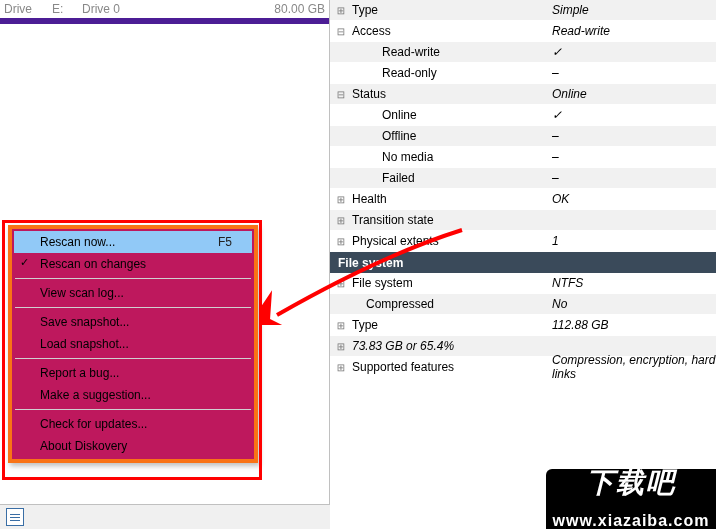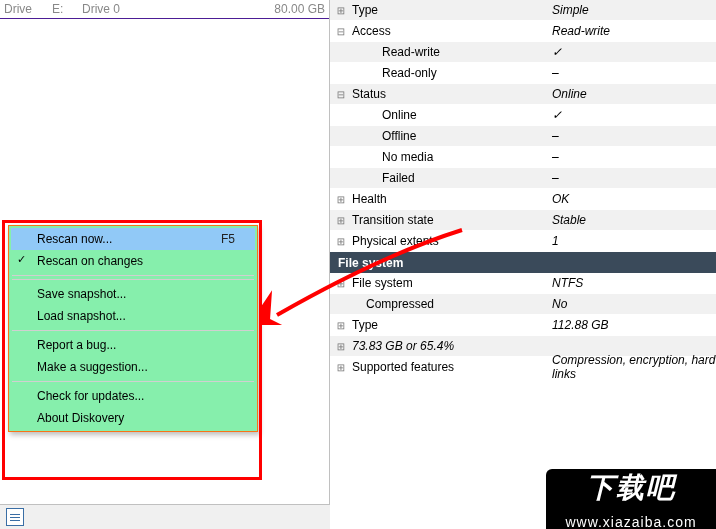--- a/index.html
+++ b/index.html
@@ -2,30 +2,30 @@
 <html><head>
 <meta charset="utf-8">
 <style>
   * { box-sizing: border-box; margin: 0; padding: 0; }
   html, body { width: 716px; height: 529px; font-family: "Segoe UI", Tahoma, sans-serif; font-size: 12px; color: #000; background: #fff; overflow: hidden; position: relative; }
   .root { display: flex; height: 100%; }
   .left-pane { width: 330px; border-right: 1px solid #c0c0c0; position: relative; background: #fff; }
   .right-pane { flex: 1; overflow: hidden; }
 
   
-  .disk-header { display: flex; padding: 2px 4px; color: #888; border-bottom: 1px solid #4c1d95; font-size: 12px; }
+  .disk-header { display: flex; padding: 2px 4px; color: #888; border-bottom: 6px solid #4c1d95; font-size: 12px; }
   .disk-header .lbl { width: 48px; }
   .disk-header .letter { width: 30px; }
   .disk-header .drv { flex: 1; }
   .disk-header .size { width: 72px; text-align: right; }
 
   
   .context-menu {
     position: absolute; top: 225px; left: 8px; width: 250px;
-    background: #86efac; border: 1px solid #f97316; padding: 2px;
+    background: #be185d; border: 4px solid #f97316; padding: 2px;
     box-shadow: 2px 3px 5px rgba(0,0,0,0.25);
     z-index: 5;
   }
   .menu-item { display:flex; align-items:center; height:22px; padding:0 20px 0 26px; position:relative; font-size:12px; }
   .menu-item .shortcut { margin-left:auto; color:#222; }
   .menu-item.highlight { background:#91c9f7; }
   .menu-item .check { position:absolute; left:6px; top:3px; font-size:11px; }
   .menu-sep { height:1px; background:#d0d0d0; margin:3px 1px; }
 
   
@@ -50,25 +50,25 @@
   .prop-label { flex:0 0 200px; padding-left:4px; }
   .prop-label.indent1 { padding-left: 18px; }
   .prop-label.indent2 { padding-left: 34px; }
   .prop-value { flex:1; padding-left:4px;font-style:italic; }
   .section-header { background:#3a4a5a; color:#fff; font-weight:bold; height:21px; display:flex; align-items:center; padding-left:8px; font-size:12px; }
 
   
   .watermark {
     position:absolute; bottom:0; right:0; width:170px; height:60px;
     background:#000; color:#fff; font-weight:bold; font-family:"SimHei","Microsoft YaHei",sans-serif;
-    display:flex; flex-direction:column; align-items:center; justify-content:flex-end;
+    display:flex; flex-direction:column; align-items:center; justify-content:space-between;
     border-top-left-radius:6px; z-index:20; line-height:1;
   }
   .watermark .cn { font-size:28px; letter-spacing:2px; font-style:italic; }
-  .watermark .url { font-size:14px; letter-spacing:1px; margin-top:13px; font-weight:normal; }
+  .watermark .url { font-size:16px; letter-spacing:1px; margin-top:13px; font-weight:bold; }
 </style>
 </head>
 <body>
 
 <div class="root">
 
   <div class="left-pane">
     <div class="disk-header">
       <div class="lbl">Drive</div>
       <div class="letter">E:</div>
@@ -79,20 +79,23 @@
     <div class="context-menu">
       <div class="menu-item highlight">
         <span>Rescan now...</span>
         <span class="shortcut">F5</span>
       </div>
       <div class="menu-item">
         <span class="check">✓</span>
         <span>Rescan on changes</span>
       </div>
       <div class="menu-sep"></div>
+      <div class="menu-item">
+        <span>View scan log...</span>
+      </div>
       <div class="menu-sep"></div>
       <div class="menu-item">
         <span>Save snapshot...</span>
       </div>
       <div class="menu-item">
         <span>Load snapshot...</span>
       </div>
       <div class="menu-sep"></div>
       <div class="menu-item">
         <span>Report a bug...</span>
@@ -165,21 +168,20 @@
       <div class="prop-value">–</div>
     </div>
     <div class="prop-row even">
       <div class="expander">⊞</div>
       <div class="prop-label">Health</div>
       <div class="prop-value">OK</div>
     </div>
     <div class="prop-row odd">
       <div class="expander">⊞</div>
       <div class="prop-label">Transition state</div>
-      <div class="prop-value">Stable</div>
     </div>
     <div class="prop-row even">
       <div class="expander">⊞</div>
       <div class="prop-label">Physical extents</div>
       <div class="prop-value">1</div>
     </div>
 
     <div class="section-header">File system</div>
 
     <div class="prop-row even">

